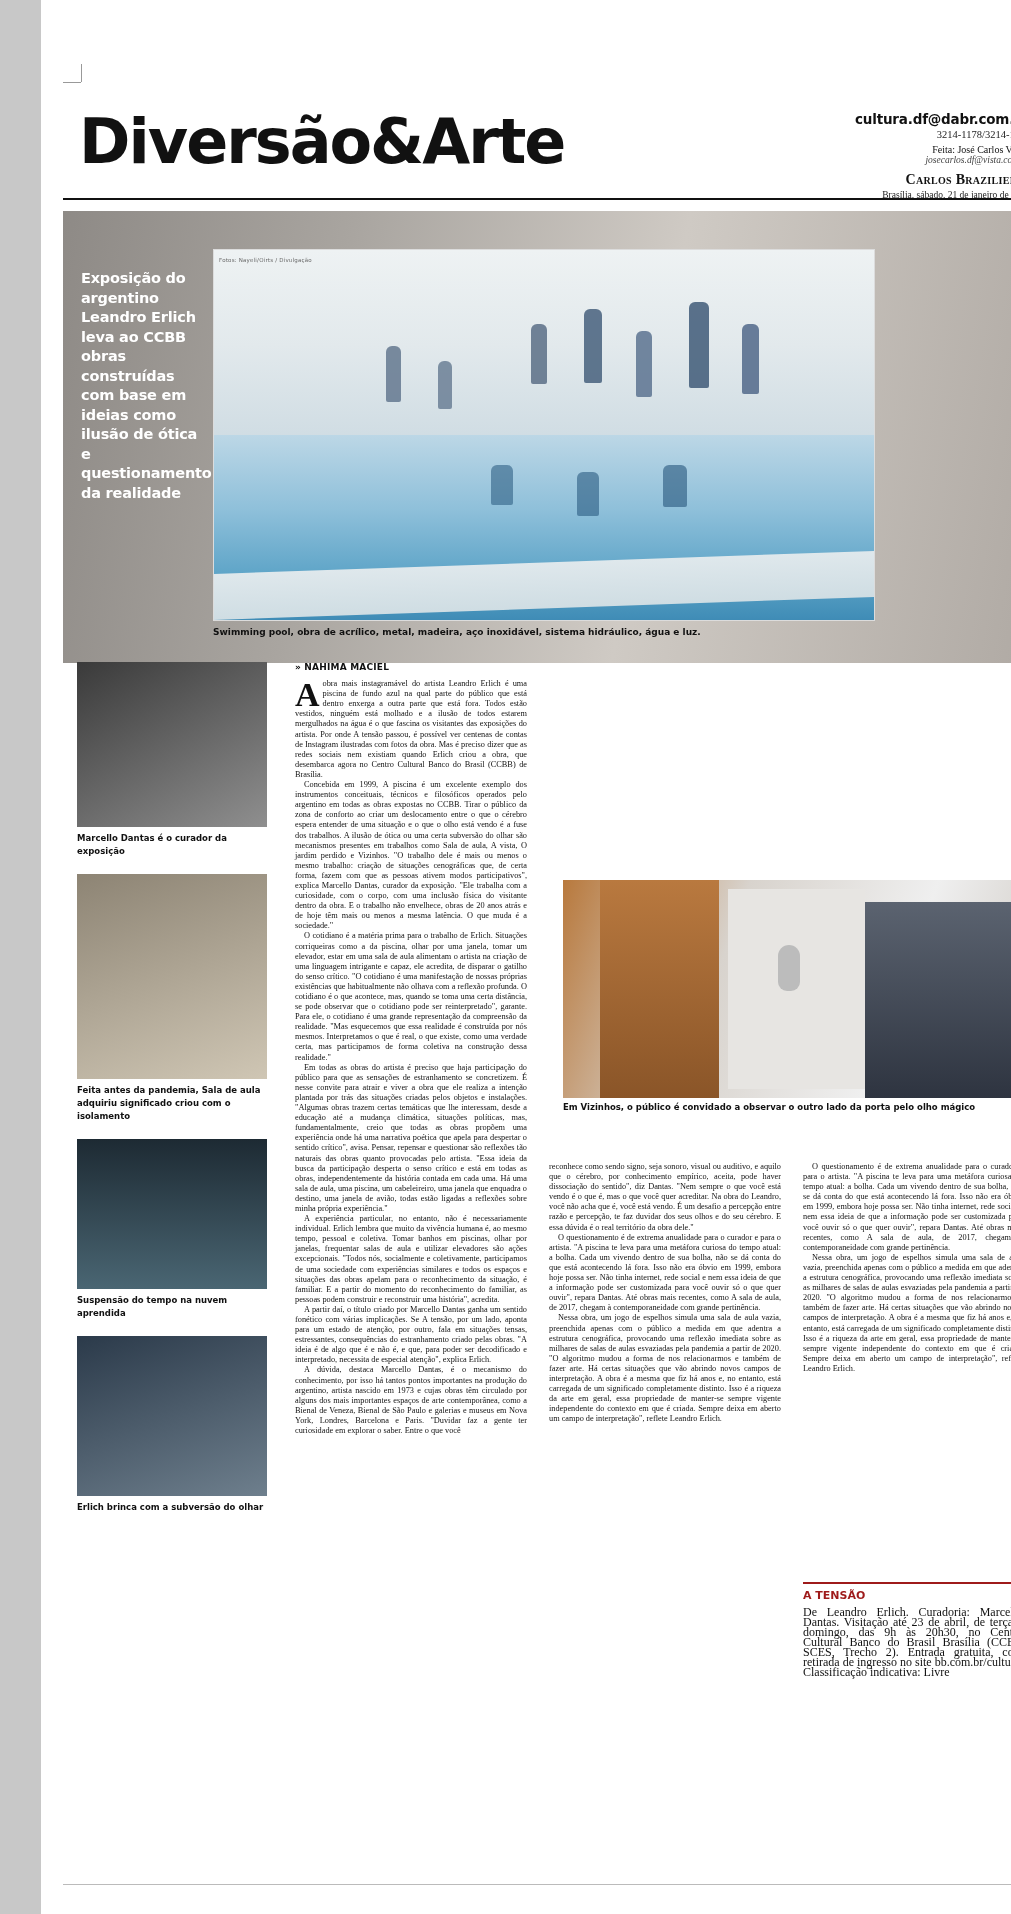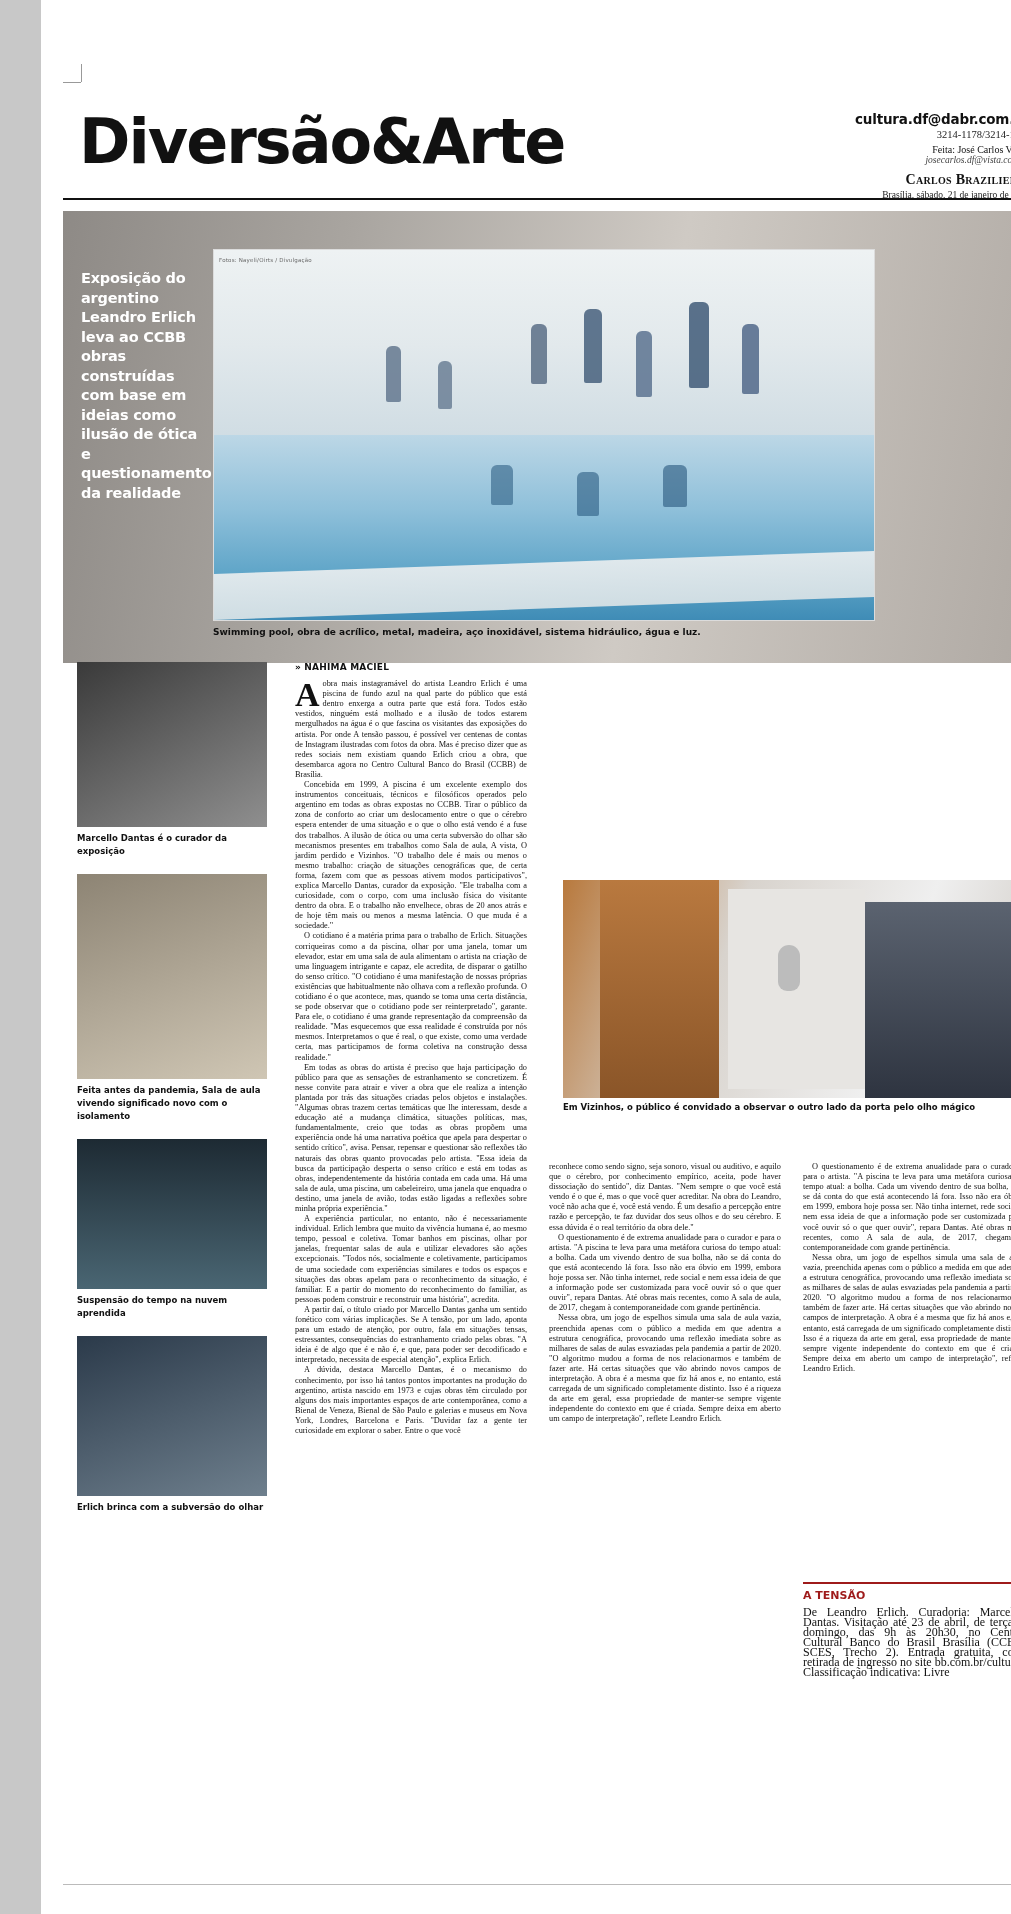--- a/index.html
+++ b/index.html
@@ -185,21 +185,21 @@
     <div class="hero-caption">Swimming pool, obra de acrílico, metal, madeira, aço inoxidável, sistema hidráulico, água e luz.</div>
   </div>
 
   <div class="body">
 
     <div class="col1">
       <div class="ph c1-ph1"></div>
       <div class="cap">Marcello Dantas é o curador da exposição</div>
 
       <div class="ph c1-ph2"></div>
-      <div class="cap">Feita antes da pandemia, Sala de aula vivendo significado novo com o isolamento</div>
+      <div class="cap">Feita antes da pandemia, Sala de aula adquiriu significado criou com o isolamento</div>
 
       <div class="ph c1-ph3"></div>
       <div class="cap">Suspensão do tempo na nuvem aprendida</div>
 
       <div class="ph c1-ph4"></div>
       <div class="cap">Erlich brinca com a subversão do olhar</div>
     </div>
 
     <div class="textcol col2">
       <div class="byline">» NAHIMA MACIEL</div>

